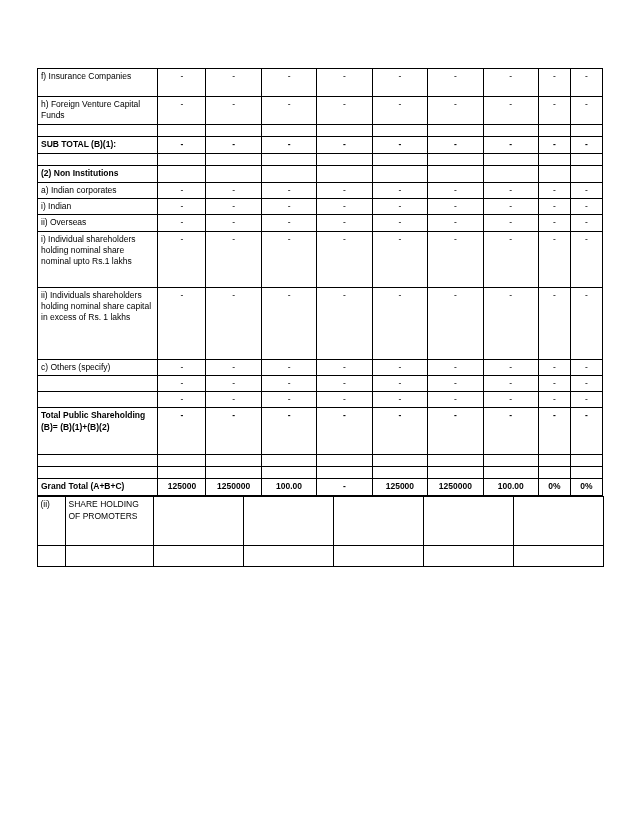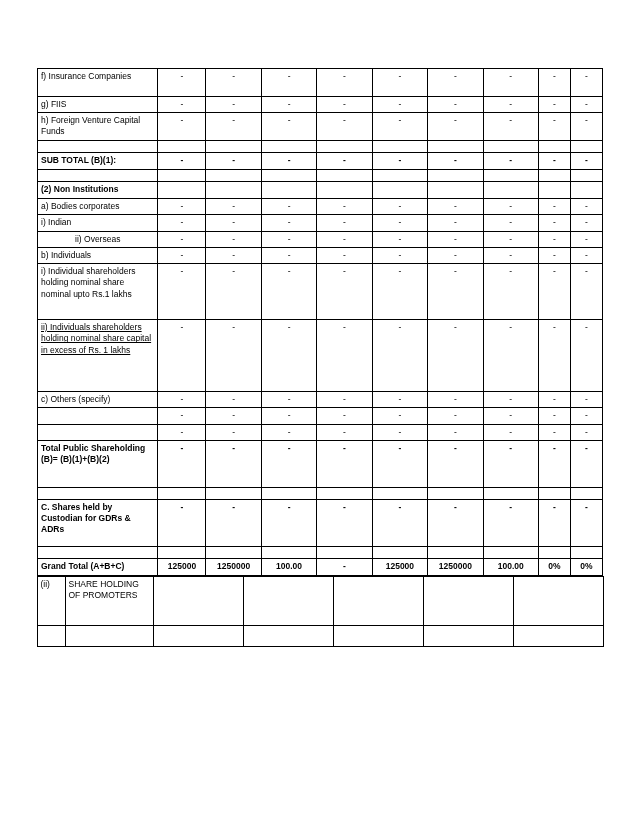--- a/index.html
+++ b/index.html
@@ -97,32 +97,20 @@
           <td class="num">-</td>
           <td class="num">-</td>
           <td class="num">-</td>
           <td class="num">-</td>
           <td class="num">-</td>
           <td class="num">-</td>
           <td class="num">-</td>
           <td class="num">-</td>
         </tr>
         <tr>
-          <td class="lbl" style="height: 9px;">g) FIIS</td>
-          <td class="num">-</td>
-          <td class="num">-</td>
-          <td class="num">-</td>
-          <td class="num">-</td>
-          <td class="num">-</td>
-          <td class="num">-</td>
-          <td class="num">-</td>
-          <td class="num">-</td>
-          <td class="num">-</td>
-        </tr>
-        <tr>
           <td class="lbl" style="height: 23px;">h) Foreign Venture Capital Funds</td>
           <td class="num">-</td>
           <td class="num">-</td>
           <td class="num">-</td>
           <td class="num">-</td>
           <td class="num">-</td>
           <td class="num">-</td>
           <td class="num">-</td>
           <td class="num">-</td>
           <td class="num">-</td>
@@ -169,21 +157,21 @@
           <td class="num bold"></td>
           <td class="num bold"></td>
           <td class="num bold"></td>
           <td class="num bold"></td>
           <td class="num bold"></td>
           <td class="num bold"></td>
           <td class="num bold"></td>
           <td class="num bold"></td>
         </tr>
         <tr>
-          <td class="lbl" style="height: 9px;">a) Bodies corporates</td>
+          <td class="lbl" style="height: 9px;">a) Indian corporates</td>
           <td class="num">-</td>
           <td class="num">-</td>
           <td class="num">-</td>
           <td class="num">-</td>
           <td class="num">-</td>
           <td class="num">-</td>
           <td class="num">-</td>
           <td class="num">-</td>
           <td class="num">-</td>
         </tr>
@@ -193,33 +181,21 @@
           <td class="num">-</td>
           <td class="num">-</td>
           <td class="num">-</td>
           <td class="num">-</td>
           <td class="num">-</td>
           <td class="num">-</td>
           <td class="num">-</td>
           <td class="num">-</td>
         </tr>
         <tr>
-          <td class="lbl" style="height: 9px; text-align: center;">ii) Overseas</td>
-          <td class="num">-</td>
-          <td class="num">-</td>
-          <td class="num">-</td>
-          <td class="num">-</td>
-          <td class="num">-</td>
-          <td class="num">-</td>
-          <td class="num">-</td>
-          <td class="num">-</td>
-          <td class="num">-</td>
-        </tr>
-        <tr>
-          <td class="lbl" style="height: 9px;">b) Individuals</td>
+          <td class="lbl" style="height: 9px;">ii) Overseas</td>
           <td class="num">-</td>
           <td class="num">-</td>
           <td class="num">-</td>
           <td class="num">-</td>
           <td class="num">-</td>
           <td class="num">-</td>
           <td class="num">-</td>
           <td class="num">-</td>
           <td class="num">-</td>
         </tr>
@@ -229,21 +205,21 @@
           <td class="num">-</td>
           <td class="num">-</td>
           <td class="num">-</td>
           <td class="num">-</td>
           <td class="num">-</td>
           <td class="num">-</td>
           <td class="num">-</td>
           <td class="num">-</td>
         </tr>
         <tr>
-          <td class="lbl" style="height: 67px; text-decoration: underline;">ii) Individuals shareholders holding nominal share capital in excess of Rs. 1 lakhs</td>
+          <td class="lbl" style="height: 67px;">ii) Individuals shareholders holding nominal share capital in excess of Rs. 1 lakhs</td>
           <td class="num">-</td>
           <td class="num">-</td>
           <td class="num">-</td>
           <td class="num">-</td>
           <td class="num">-</td>
           <td class="num">-</td>
           <td class="num">-</td>
           <td class="num">-</td>
           <td class="num">-</td>
         </tr>
@@ -299,32 +275,20 @@
           <td class="lbl" style="height: 7px;"></td>
           <td class="num"></td>
           <td class="num"></td>
           <td class="num"></td>
           <td class="num"></td>
           <td class="num"></td>
           <td class="num"></td>
           <td class="num"></td>
           <td class="num"></td>
           <td class="num"></td>
-        </tr>
-        <tr>
-          <td class="lbl bold" style="height: 42px;">C. Shares held by Custodian for GDRs &amp; ADRs</td>
-          <td class="num bold">-</td>
-          <td class="num bold">-</td>
-          <td class="num bold">-</td>
-          <td class="num bold">-</td>
-          <td class="num bold">-</td>
-          <td class="num bold">-</td>
-          <td class="num bold">-</td>
-          <td class="num bold">-</td>
-          <td class="num bold">-</td>
         </tr>
         <tr>
           <td class="lbl" style="height: 7px;"></td>
           <td class="num"></td>
           <td class="num"></td>
           <td class="num"></td>
           <td class="num"></td>
           <td class="num"></td>
           <td class="num"></td>
           <td class="num"></td>

